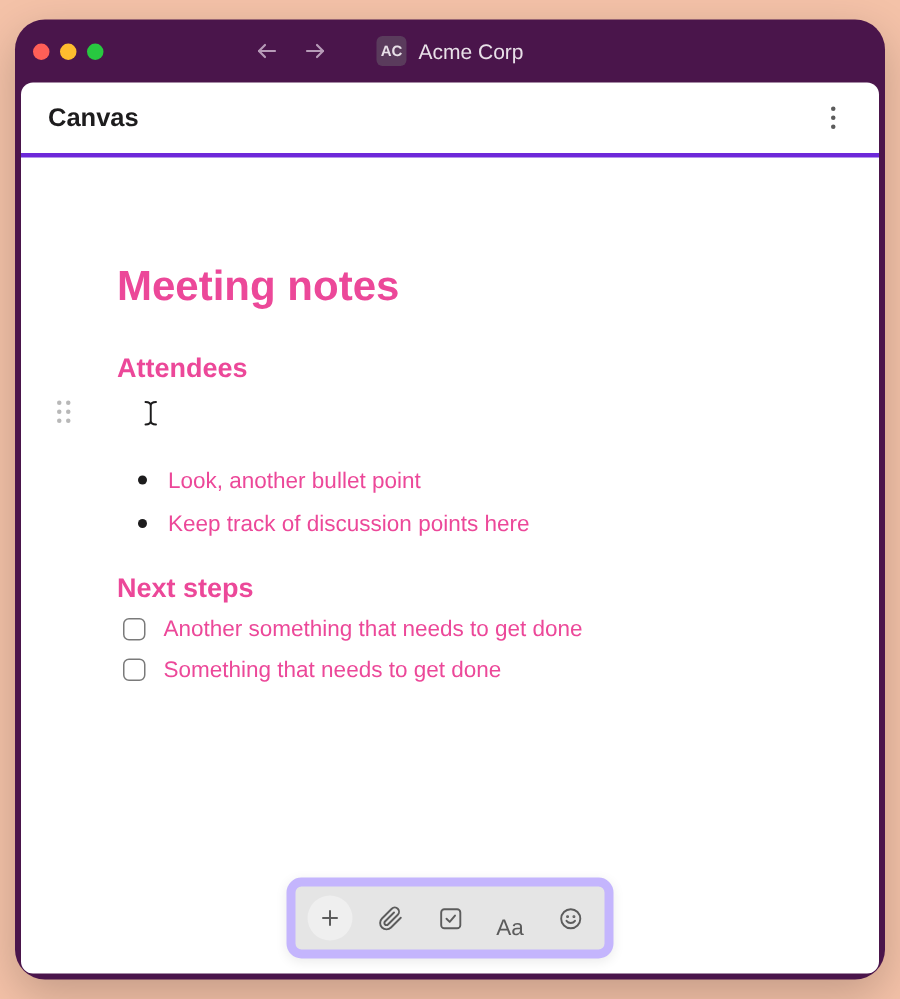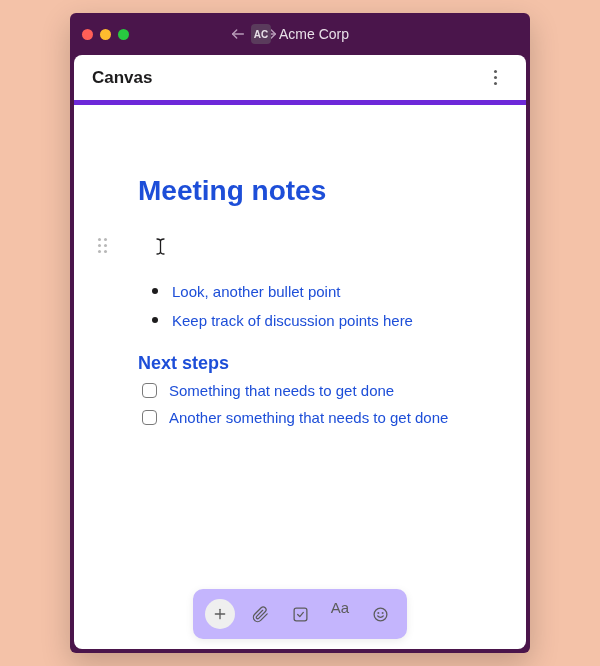--- a/index.html
+++ b/index.html
@@ -7,23 +7,23 @@
   body {
     background: #f4c2a8;
     font-family: -apple-system, BlinkMacSystemFont, "Segoe UI", Helvetica, Arial, sans-serif;
     display: flex;
     align-items: center;
     justify-content: center;
     width: 600px;
     height: 666px;
   }
   .window {
-    width: 460px;
+    width: 580px;
     height: 640px;
-    border-radius: 6px;
+    border-radius: 20px;
     background: #4a154b;
     display: flex;
     flex-direction: column;
     overflow: hidden;
     box-shadow: 0 10px 30px rgba(0,0,0,0.2);
     position: relative;
   }
   .titlebar {
     height: 42px;
     display: flex;
@@ -77,21 +77,21 @@
     flex-direction: column;
     overflow: hidden;
     position: relative;
   }
   .content-header {
     height: 50px;
     display: flex;
     align-items: center;
     justify-content: space-between;
     padding: 0 18px;
-    border-bottom: 5px solid #6d28d9;
+    border-bottom: 3px solid #6d28d9;
     flex-shrink: 0;
   }
   .content-title {
     font-size: 17px;
     font-weight: 800;
     color: #1d1c1d;
   }
   .kebab {
     width: 26px; height: 26px;
     display: flex; flex-direction: column; align-items: center; justify-content: center;
@@ -99,21 +99,21 @@
     cursor: pointer;
     border-radius: 4px;
   }
   .kebab span {
     width: 3px; height: 3px; border-radius: 50%; background: #5c5c5c;
   }
   .doc {
     flex: 1;
     overflow: hidden;
     padding: 70px 64px 0 64px;
-    color: #1d4ed8;
+    color: #ec4899;
     position: relative;
   }
   .doc h1 {
     font-size: 28px;
     font-weight: 800;
     margin-bottom: 28px;
   }
   .doc h2 {
     font-size: 18px;
     font-weight: 800;
@@ -179,26 +179,26 @@
     border: 1.5px solid #7a7a7a;
     border-radius: 4px;
     flex-shrink: 0;
     cursor: pointer;
   }
   .floating-toolbar {
     position: absolute;
     bottom: 10px;
     left: 50%;
     transform: translateX(-50%);
-    background: #c4b5fd;
-    border: 4px solid #c4b5fd;
+    background: #e5e5e5;
+    border: 6px solid #c4b5fd;
     border-radius: 10px;
     box-shadow: 0 2px 8px rgba(0,0,0,0.08);
     display: flex;
-    align-items: flex-start;
+    align-items: flex-end;
     padding: 6px 8px;
     gap: 10px;
   }
   .tb-btn {
     width: 30px; height: 30px;
     display: flex; align-items: center; justify-content: center;
     border-radius: 50%;
     cursor: pointer;
     color: #5c5c5c;
   }
@@ -252,20 +252,21 @@
       <div class="kebab">
         <span></span>
           <span></span>
           <span></span>
       </div>
     </div>
 
     <div class="doc">
       <h1>Meeting notes</h1>
 
+      <h2>Attendees</h2>
       <div class="drag-row">
         <div class="drag-handle">
           <span></span>
             <span></span>
             <span></span>
             <span></span>
             <span></span>
             <span></span>
         </div>
         <span class="text-cursor">
@@ -277,25 +278,25 @@
 
       <ul class="bullets">
         <li>Look, another bullet point</li>
         <li>Keep track of discussion points here</li>
       </ul>
 
       <h2>Next steps</h2>
       <div class="checklist">
         <div class="check-item">
           <div class="checkbox"></div>
-          <span>Something that needs to get done</span>
+          <span>Another something that needs to get done</span>
         </div>
         <div class="check-item">
           <div class="checkbox"></div>
-          <span>Another something that needs to get done</span>
+          <span>Something that needs to get done</span>
         </div>
       </div>
     </div>
 
     <div class="floating-toolbar">
       <div class="tb-btn tb-plus">
         <svg width="16" height="16" viewBox="0 0 24 24" fill="none" stroke="#5c5c5c" stroke-width="2" stroke-linecap="round">
             <line x1="12" y1="5" x2="12" y2="19"></line>
             <line x1="5" y1="12" x2="19" y2="12"></line>
           </svg>

